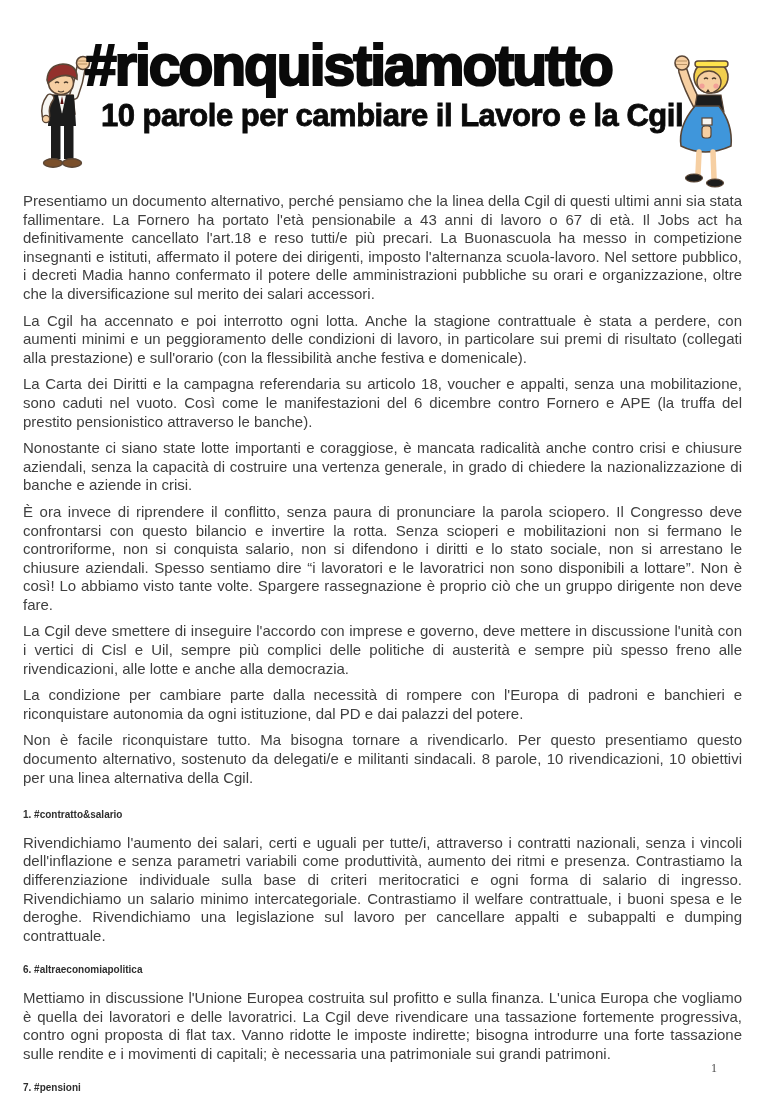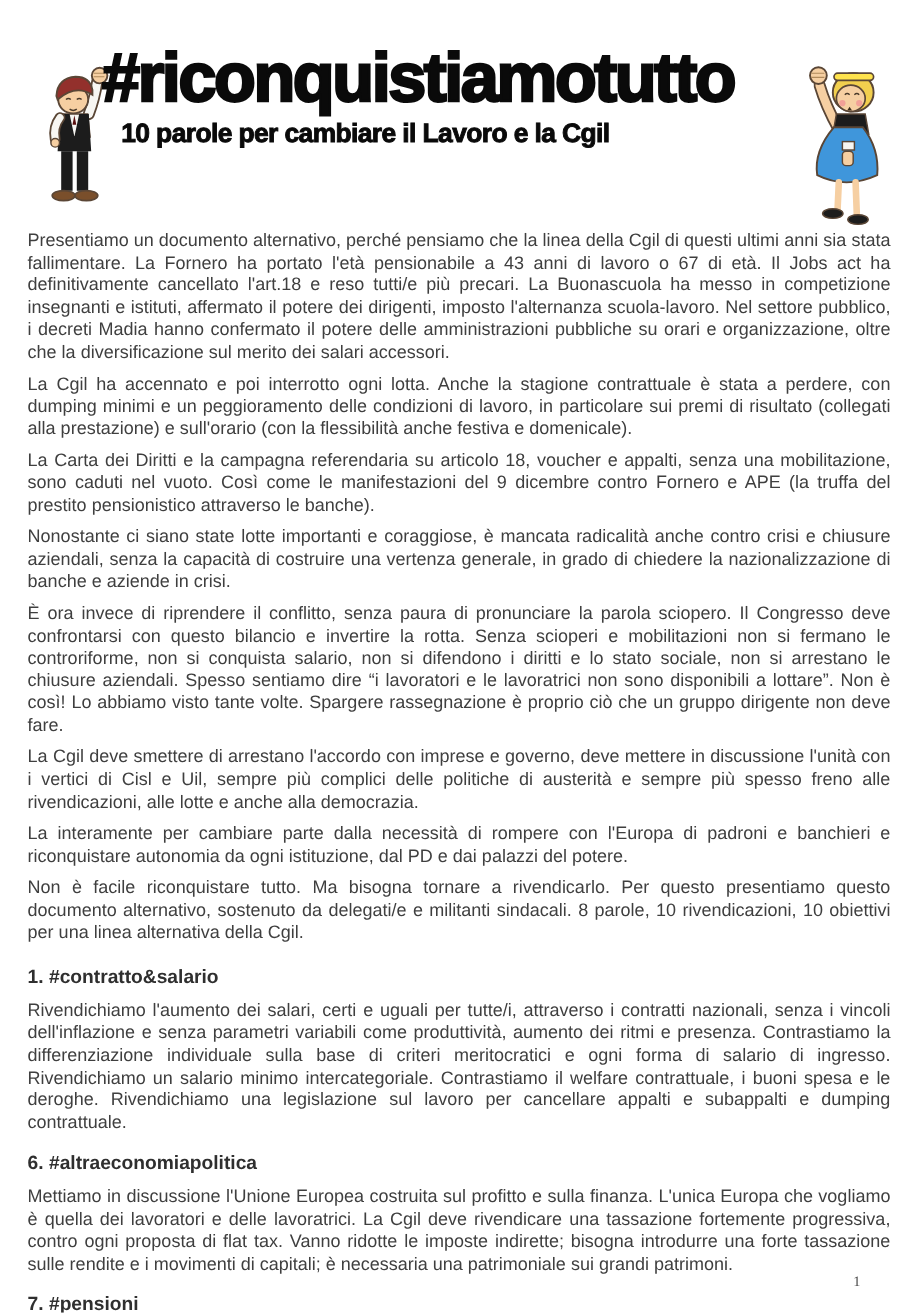--- a/index.html
+++ b/index.html
@@ -38,41 +38,41 @@
     font-weight: bold;
     letter-spacing: -2px;
     color: #0a0a0a;
     -webkit-text-stroke: 2.2px #0a0a0a;
     white-space: nowrap;
     line-height: 1.05;
   }
   .doc-subtitle {
     margin-top: 2px;
     padding-left: 16px;
-    font-size: 22px;
+    font-size: 31px;
     font-weight: bold;
     letter-spacing: -0.5px;
     color: #0a0a0a;
     -webkit-text-stroke: 0.8px #0a0a0a;
     white-space: nowrap;
   }
   
   .doc-body {
     padding: 0 11px;
     color: #3f3f3f;
     font-size: 15px;
     line-height: 18.6px;
     text-align: justify;
     margin-left: 12px;
   }
   .doc-body p.para { margin-bottom: 8px; }
   .section-heading {
     font-weight: bold;
     color: #2f2f2f;
-    font-size: 16px;
+    font-size: 10px;
     margin-top: 16px;
     margin-bottom: 9px;
     text-align: left;
   }
   .section-heading.first { margin-top: 19px; }
   
   .page-number {
     position: absolute;
     right: 36px;
     bottom: 18px;
@@ -157,26 +157,26 @@
         <path d="M38 106 L37 128 M52 106 L53 132" stroke="#f6cfa2" stroke-width="5.5" stroke-linecap="round"></path>
 
         <ellipse class="outline" cx="33" cy="132" rx="8.5" ry="4" fill="#1c1c1c" stroke-width="1.2"></ellipse>
         <ellipse class="outline" cx="54" cy="137" rx="8.5" ry="4" fill="#1c1c1c" stroke-width="1.2"></ellipse>
       </svg>
     </div>
   </div>
 
   <div class="doc-body">
     <p class="para">Presentiamo un documento alternativo, perché pensiamo che la linea della Cgil di questi ultimi anni sia stata fallimentare. La Fornero ha portato l'età pensionabile a 43 anni di lavoro o 67 di età. Il Jobs act ha definitivamente cancellato l'art.18 e reso tutti/e più precari. La Buonascuola ha messo in competizione insegnanti e istituti, affermato il potere dei dirigenti, imposto l'alternanza scuola-lavoro. Nel settore pubblico, i decreti Madia hanno confermato il potere delle amministrazioni pubbliche su orari e organizzazione, oltre che la diversificazione sul merito dei salari accessori.</p>
-    <p class="para">La Cgil ha accennato e poi interrotto ogni lotta. Anche la stagione contrattuale è stata a perdere, con dumping minimi e un peggioramento delle condizioni di lavoro, in particolare sui premi di risultato (collegati alla prestazione) e sull'orario (con la flessibilità anche festiva e domenicale).</p>
-    <p class="para">La Carta dei Diritti e la campagna referendaria su articolo 18, voucher e appalti, senza una mobilitazione, sono caduti nel vuoto. Così come le manifestazioni del 9 dicembre contro Fornero e APE (la truffa del prestito pensionistico attraverso le banche).</p>
+    <p class="para">La Cgil ha accennato e poi interrotto ogni lotta. Anche la stagione contrattuale è stata a perdere, con aumenti minimi e un peggioramento delle condizioni di lavoro, in particolare sui premi di risultato (collegati alla prestazione) e sull'orario (con la flessibilità anche festiva e domenicale).</p>
+    <p class="para">La Carta dei Diritti e la campagna referendaria su articolo 18, voucher e appalti, senza una mobilitazione, sono caduti nel vuoto. Così come le manifestazioni del 6 dicembre contro Fornero e APE (la truffa del prestito pensionistico attraverso le banche).</p>
     <p class="para">Nonostante ci siano state lotte importanti e coraggiose, è mancata radicalità anche contro crisi e chiusure aziendali, senza la capacità di costruire una vertenza generale, in grado di chiedere la nazionalizzazione di banche e aziende in crisi.</p>
     <p class="para">È ora invece di riprendere il conflitto, senza paura di pronunciare la parola sciopero. Il Congresso deve confrontarsi con questo bilancio e invertire la rotta. Senza scioperi e mobilitazioni non si fermano le controriforme, non si conquista salario, non si difendono i diritti e lo stato sociale, non si arrestano le chiusure aziendali. Spesso sentiamo dire “i lavoratori e le lavoratrici non sono disponibili a lottare”. Non è così! Lo abbiamo visto tante volte. Spargere rassegnazione è proprio ciò che un gruppo dirigente non deve fare.</p>
-    <p class="para">La Cgil deve smettere di arrestano l'accordo con imprese e governo, deve mettere in discussione l'unità con i vertici di Cisl e Uil, sempre più complici delle politiche di austerità e sempre più spesso freno alle rivendicazioni, alle lotte e anche alla democrazia.</p>
-    <p class="para">La interamente per cambiare parte dalla necessità di rompere con l'Europa di padroni e banchieri e riconquistare autonomia da ogni istituzione, dal PD e dai palazzi del potere.</p>
+    <p class="para">La Cgil deve smettere di inseguire l'accordo con imprese e governo, deve mettere in discussione l'unità con i vertici di Cisl e Uil, sempre più complici delle politiche di austerità e sempre più spesso freno alle rivendicazioni, alle lotte e anche alla democrazia.</p>
+    <p class="para">La condizione per cambiare parte dalla necessità di rompere con l'Europa di padroni e banchieri e riconquistare autonomia da ogni istituzione, dal PD e dai palazzi del potere.</p>
     <p class="para">Non è facile riconquistare tutto. Ma bisogna tornare a rivendicarlo. Per questo presentiamo questo documento alternativo, sostenuto da delegati/e e militanti sindacali. 8 parole, 10 rivendicazioni, 10 obiettivi per una linea alternativa della Cgil.</p>
 
     <div class="section-heading first">1. #contratto&amp;salario</div>
     <p class="para">Rivendichiamo l'aumento dei salari, certi e uguali per tutte/i, attraverso i contratti nazionali, senza i vincoli dell'inflazione e senza parametri variabili come produttività, aumento dei ritmi e presenza. Contrastiamo la differenziazione individuale sulla base di criteri meritocratici e ogni forma di salario di ingresso. Rivendichiamo un salario minimo intercategoriale. Contrastiamo il welfare contrattuale, i buoni spesa e le deroghe. Rivendichiamo una legislazione sul lavoro per cancellare appalti e subappalti e dumping contrattuale.</p>
 
     <div class="section-heading">6. #altraeconomiapolitica</div>
     <p class="para">Mettiamo in discussione l'Unione Europea costruita sul profitto e sulla finanza. L'unica Europa che vogliamo è quella dei lavoratori e delle lavoratrici. La Cgil deve rivendicare una tassazione fortemente progressiva, contro ogni proposta di flat tax. Vanno ridotte le imposte indirette; bisogna introdurre una forte tassazione sulle rendite e i movimenti di capitali; è necessaria una patrimoniale sui grandi patrimoni.</p>
 
     <div class="section-heading">7. #pensioni</div>
   </div>

